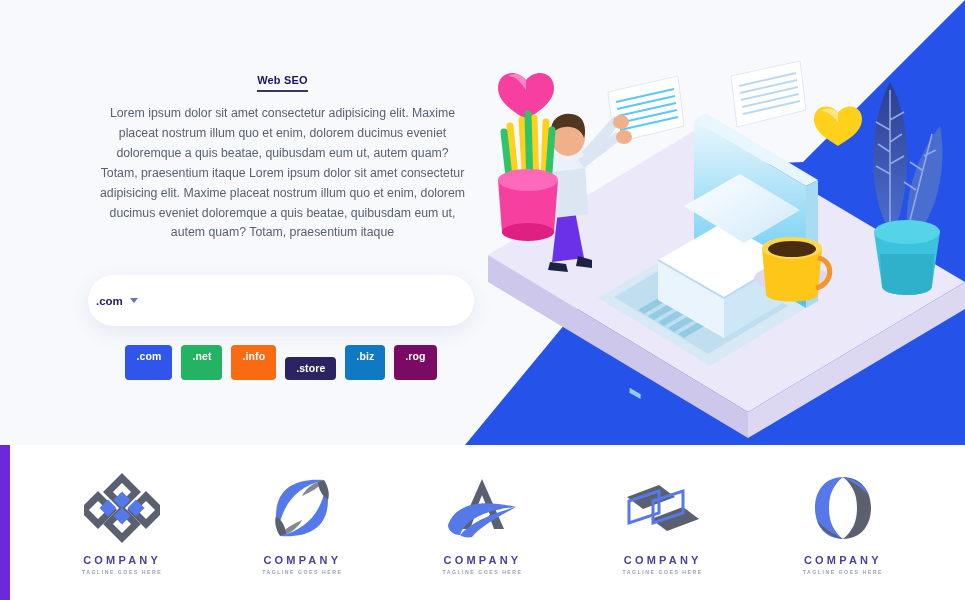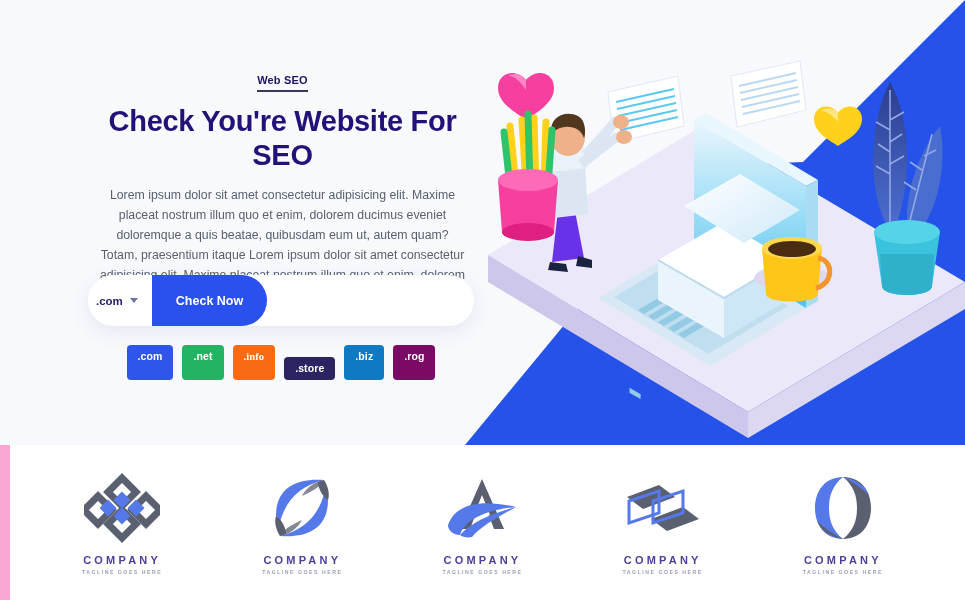--- a/index.html
+++ b/index.html
@@ -3,21 +3,21 @@
 <meta charset="utf-8">
 <style>
   * { box-sizing: border-box; margin: 0; padding: 0; }
   html, body {
     width: 965px; height: 600px;
     font-family: "Liberation Sans", sans-serif;
     background: #ffffff;
     overflow: hidden;
   }
 
-  .page { position: relative; width: 943px; height: 600px; background:#f9a8d4; }
+  .page { position: relative; width: 943px; height: 600px; background:#6d28d9; }
 
   
   .hero {
     position: absolute; left:0; top:0; width:965px; height:445px;
     background:#f7f9fc; overflow:hidden;
   }
   .blue-tri-top {
     position:absolute; right:0; top:0; width:300px; height:300px;
     background:#2553ea;
     clip-path: polygon(100% 0%, 100% 100%, 0% 100%);
@@ -261,36 +261,34 @@
           <path d="M444 124 L418 226 M434 160 L422 152 M428 180 L416 172 M436 146 L448 140" stroke="#93a9e5" stroke-width="1.6" fill="none"></path>
           <path d="M386 222 L452 222 L444 276 C444 288 394 288 394 276 Z" fill="#3bc3dd"></path>
           <ellipse cx="419" cy="222" rx="33" ry="12" fill="#55d4e8"></ellipse>
           <path d="M392 244 L446 244 L444 276 C444 288 394 288 394 276 Z" fill="#2fb1cc"></path>
         </g>
       </svg>
     </div>
 
     <div class="hero-copy">
       <div class="eyebrow">Web SEO</div>
-      <h1 class="hero-title">Check You're Website For SEO</h1>
       <p class="hero-para">Lorem ipsum dolor sit amet consectetur adipisicing elit. Maxime placeat nostrum illum quo et enim, dolorem ducimus eveniet doloremque a quis beatae, quibusdam eum ut, autem quam? Totam, praesentium itaque Lorem ipsum dolor sit amet consectetur adipisicing elit. Maxime placeat nostrum illum quo et enim, dolorem ducimus eveniet doloremque a quis beatae, quibusdam eum ut, autem quam? Totam, praesentium itaque</p>
     </div>
 
     <div class="search-wrap">
       <div class="tld-select">
         <span class="tld-label">.com</span>
         <span class="chev"></span>
       </div>
-      <button class="check-btn">Check Now</button>
     </div>
 
     <div class="tld-badges">
       <span class="badge" style="background: rgb(47, 85, 234);">.com</span>
       <span class="badge" style="background: rgb(36, 179, 98);">.net</span>
-      <span class="badge" style="background: rgb(249, 107, 19); font-family: Liberation Serif, serif;">.info</span>
+      <span class="badge" style="background: rgb(249, 107, 19);">.info</span>
       <span class="badge" style="background: rgb(42, 36, 99); margin-top: 12px;">.store</span>
       <span class="badge" style="background: rgb(16, 121, 196);">.biz</span>
       <span class="badge" style="background: rgb(122, 10, 99);">.rog</span>
     </div>
   </section>
 
   <section class="logo-band">
 
     <div class="logo-item">
       <div class="logo-mark">

